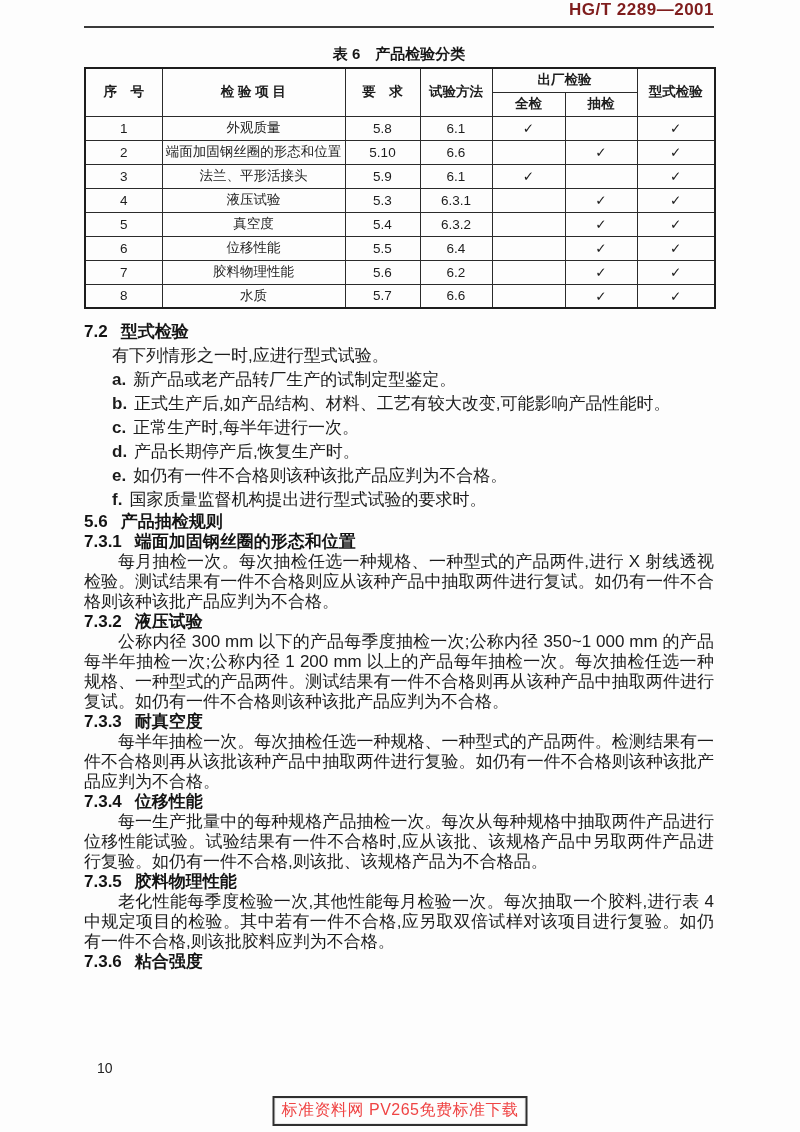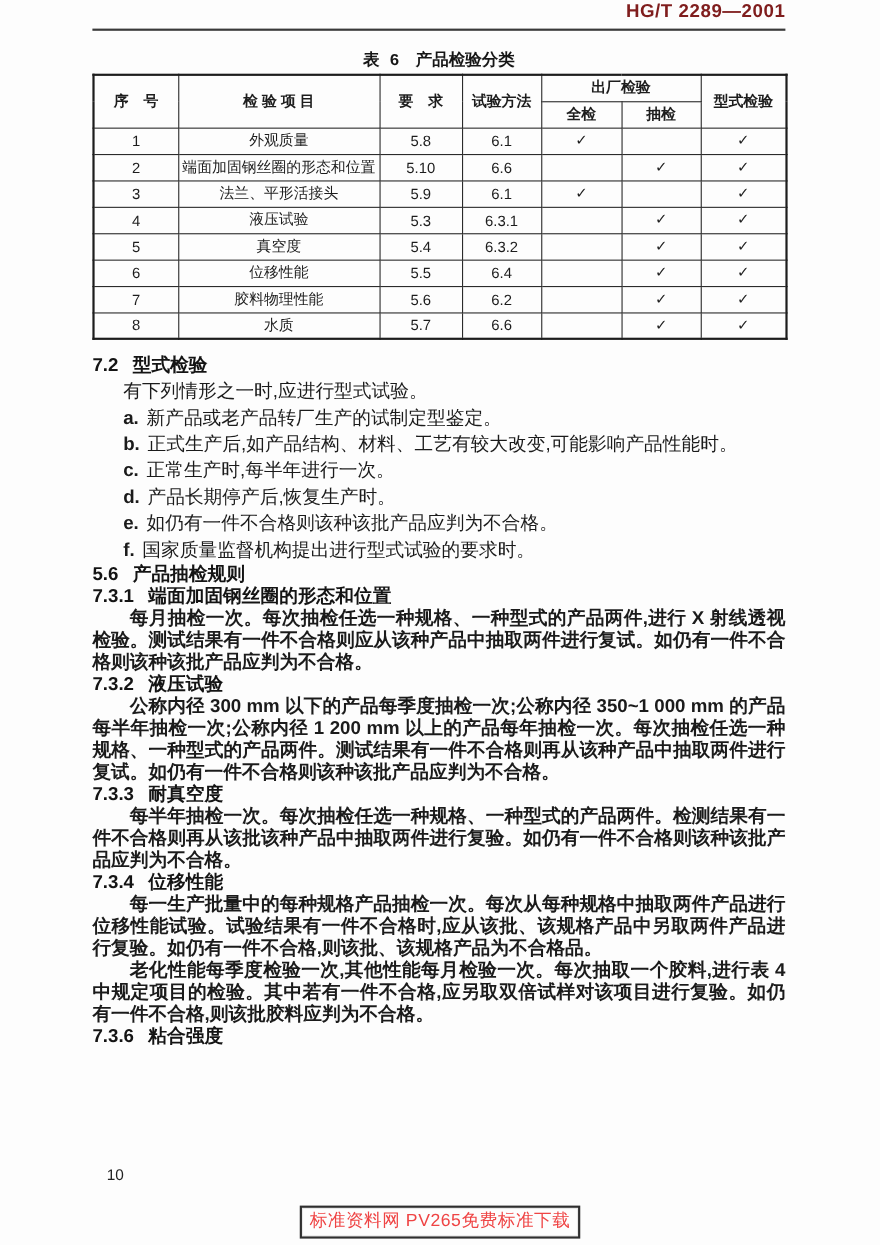--- a/index.html
+++ b/index.html
@@ -30,21 +30,20 @@
     margin-top: 6px;
     height: 2px;
     background: #3a3a3a;
   }
   .table-title {
     margin-top: 17px;
     text-align: center;
     font-size: 15px;
     font-weight: bold;
     color: #161616;
-    font-family: Liberation Mono, monospace;
   }
   table.class-table {
     margin-top: 3px;
     width: 630px;
     border-collapse: collapse;
     table-layout: fixed;
   }
   table.class-table th, table.class-table td {
     border: 1px solid #2b2b2b;
     font-size: 13.5px;
@@ -57,21 +56,21 @@
   table.class-table th { font-weight: bold; height: 24px; }
   table.class-table td { height: 24px; }
   td.cell-item { text-align: left; padding-left: 14px; }
   td.cell-check { font-size: 14px; color: #3c3c3c; font-weight: normal; }
   .sections {
     margin-top: 11px;
     font-size: 17px;
     color: #1b1b1b;
   }
   .g24 { line-height: 24px; }
-  .g20 { line-height: 20px; font-weight: bold; }
+  .g20 { line-height: 20px; }
   .sec-heading { font-weight: bold; color: #141414; }
   .sec-label { margin-right: 13px; font-weight: bold; }
   .intro, .list-item { padding-left: 28px; }
   .item-label { font-weight: bold; margin-right: 7px; }
   .body-para {
     text-indent: 2em;
     text-align: justify;
   }
   .page-number {
     position: absolute;
@@ -237,20 +236,23 @@
     <div class="sec-heading g20">
       <span class="sec-label">7.3.3</span><span>耐真空度</span>
     </div>
     <p class="body-para g20">每半年抽检一次。每次抽检任选一种规格、一种型式的产品两件。检测结果有一件不合格则再从该批该种产品中抽取两件进行复验。如仍有一件不合格则该种该批产品应判为不合格。</p>
 
     <div class="sec-heading g20">
       <span class="sec-label">7.3.4</span><span>位移性能</span>
     </div>
     <p class="body-para g20">每一生产批量中的每种规格产品抽检一次。每次从每种规格中抽取两件产品进行位移性能试验。试验结果有一件不合格时,应从该批、该规格产品中另取两件产品进行复验。如仍有一件不合格,则该批、该规格产品为不合格品。</p>
 
+    <div class="sec-heading g20">
+      <span class="sec-label">7.3.5</span><span>胶料物理性能</span>
+    </div>
     <p class="body-para g20">老化性能每季度检验一次,其他性能每月检验一次。每次抽取一个胶料,进行表 4 中规定项目的检验。其中若有一件不合格,应另取双倍试样对该项目进行复验。如仍有一件不合格,则该批胶料应判为不合格。</p>
 
     <div class="sec-heading g20">
       <span class="sec-label">7.3.6</span><span>粘合强度</span>
     </div>
 
   </div>
 </div>
 
 <div class="page-number">10</div>

